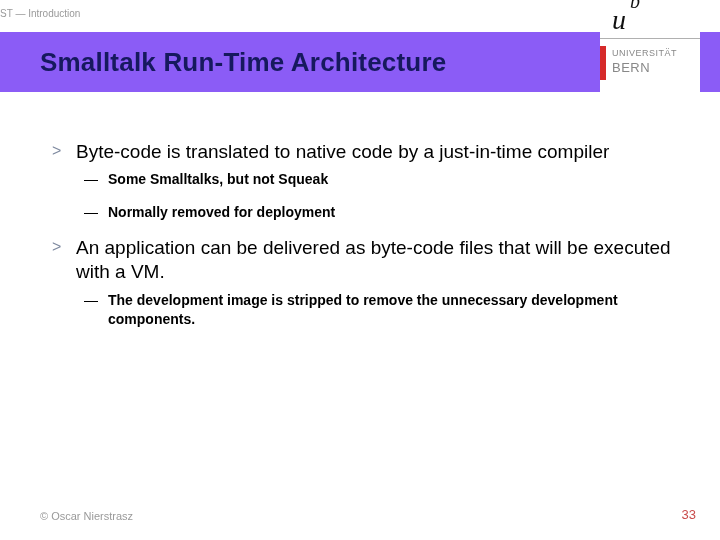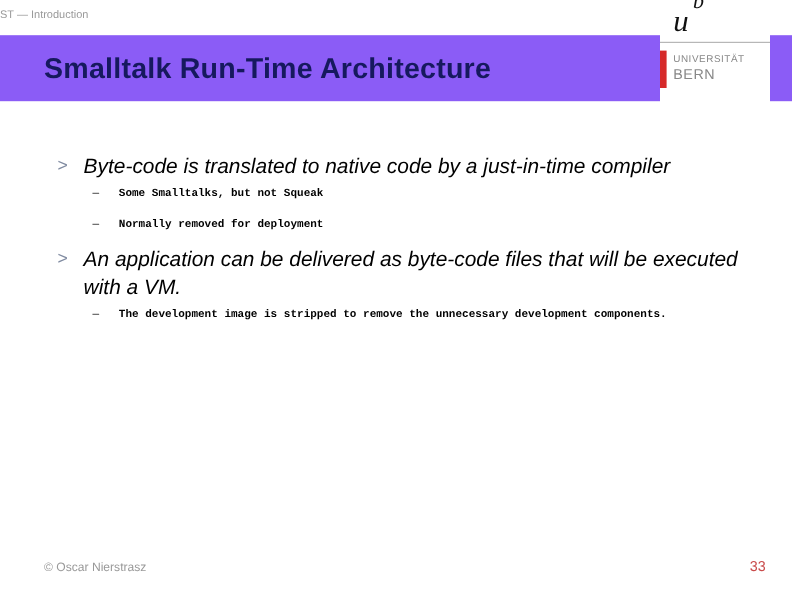--- a/index.html
+++ b/index.html
@@ -13,23 +13,23 @@
 
   .logo { position: absolute; top: 4px; right: 20px; width: 100px; height: 92px; background: #fff; }
   .logo .u { position: absolute; left: 12px; top: 0; font-size: 28px; font-style: italic; font-family: Georgia, 'Times New Roman', serif; color: #111; }
   .logo .b { position: absolute; left: 30px; top: -14px; font-size: 20px; font-style: italic; font-family: Georgia, 'Times New Roman', serif; color: #111; }
   .logo .hr1 { position: absolute; left: 0; top: 34px; width: 100px; height: 1px; background: #b0b0b0; }
   .logo .bar { position: absolute; left: 0; top: 42px; width: 6px; height: 34px; background: #d62a2a; }
   .logo .uni { position: absolute; left: 12px; top: 44px; font-size: 9px; letter-spacing: 0.5px; color: #888; font-family: Arial, sans-serif; }
   .logo .bern { position: absolute; left: 12px; top: 56px; font-size: 13px; letter-spacing: 0.5px; color: #888; font-family: Arial, sans-serif; }
 
   .content { position: absolute; top: 140px; left: 52px; width: 620px; color: #000; }
-  .l1 { font-size: 19px; line-height: 1.28; margin-bottom: 6px; position: relative; padding-left: 24px; font-style: italic; }
+  .l1 { font-size: 19px; line-height: 1.28; margin-bottom: 6px; position: relative; padding-left: 24px; }
   .l1::before { content: ">"; position: absolute; left: 0; top: 1px; color: #7f8aa0; font-size: 16px; }
-  .l2 { font-size: 10px; font-weight: bold; line-height: 1.35; margin: 4px 0 14px 0; position: relative; padding-left: 56px; font-family: Liberation Mono, monospace; }
+  .l2 { font-size: 14px; font-weight: bold; line-height: 1.35; margin: 4px 0 14px 0; position: relative; padding-left: 56px; }
   .l2::before { content: "\2014"; position: absolute; left: 32px; top: 0; color: #000; font-weight: normal; }
   .l2.tight { margin-bottom: 2px; }
 
   .footer-left { position: absolute; left: 40px; bottom: 18px; font-size: 11px; color: #9a9a9a; }
   .footer-right { position: absolute; right: 24px; bottom: 18px; font-size: 13px; color: #c94b4b; }
 </style>
 </head>
 <body>
 
 <div class="slide">

